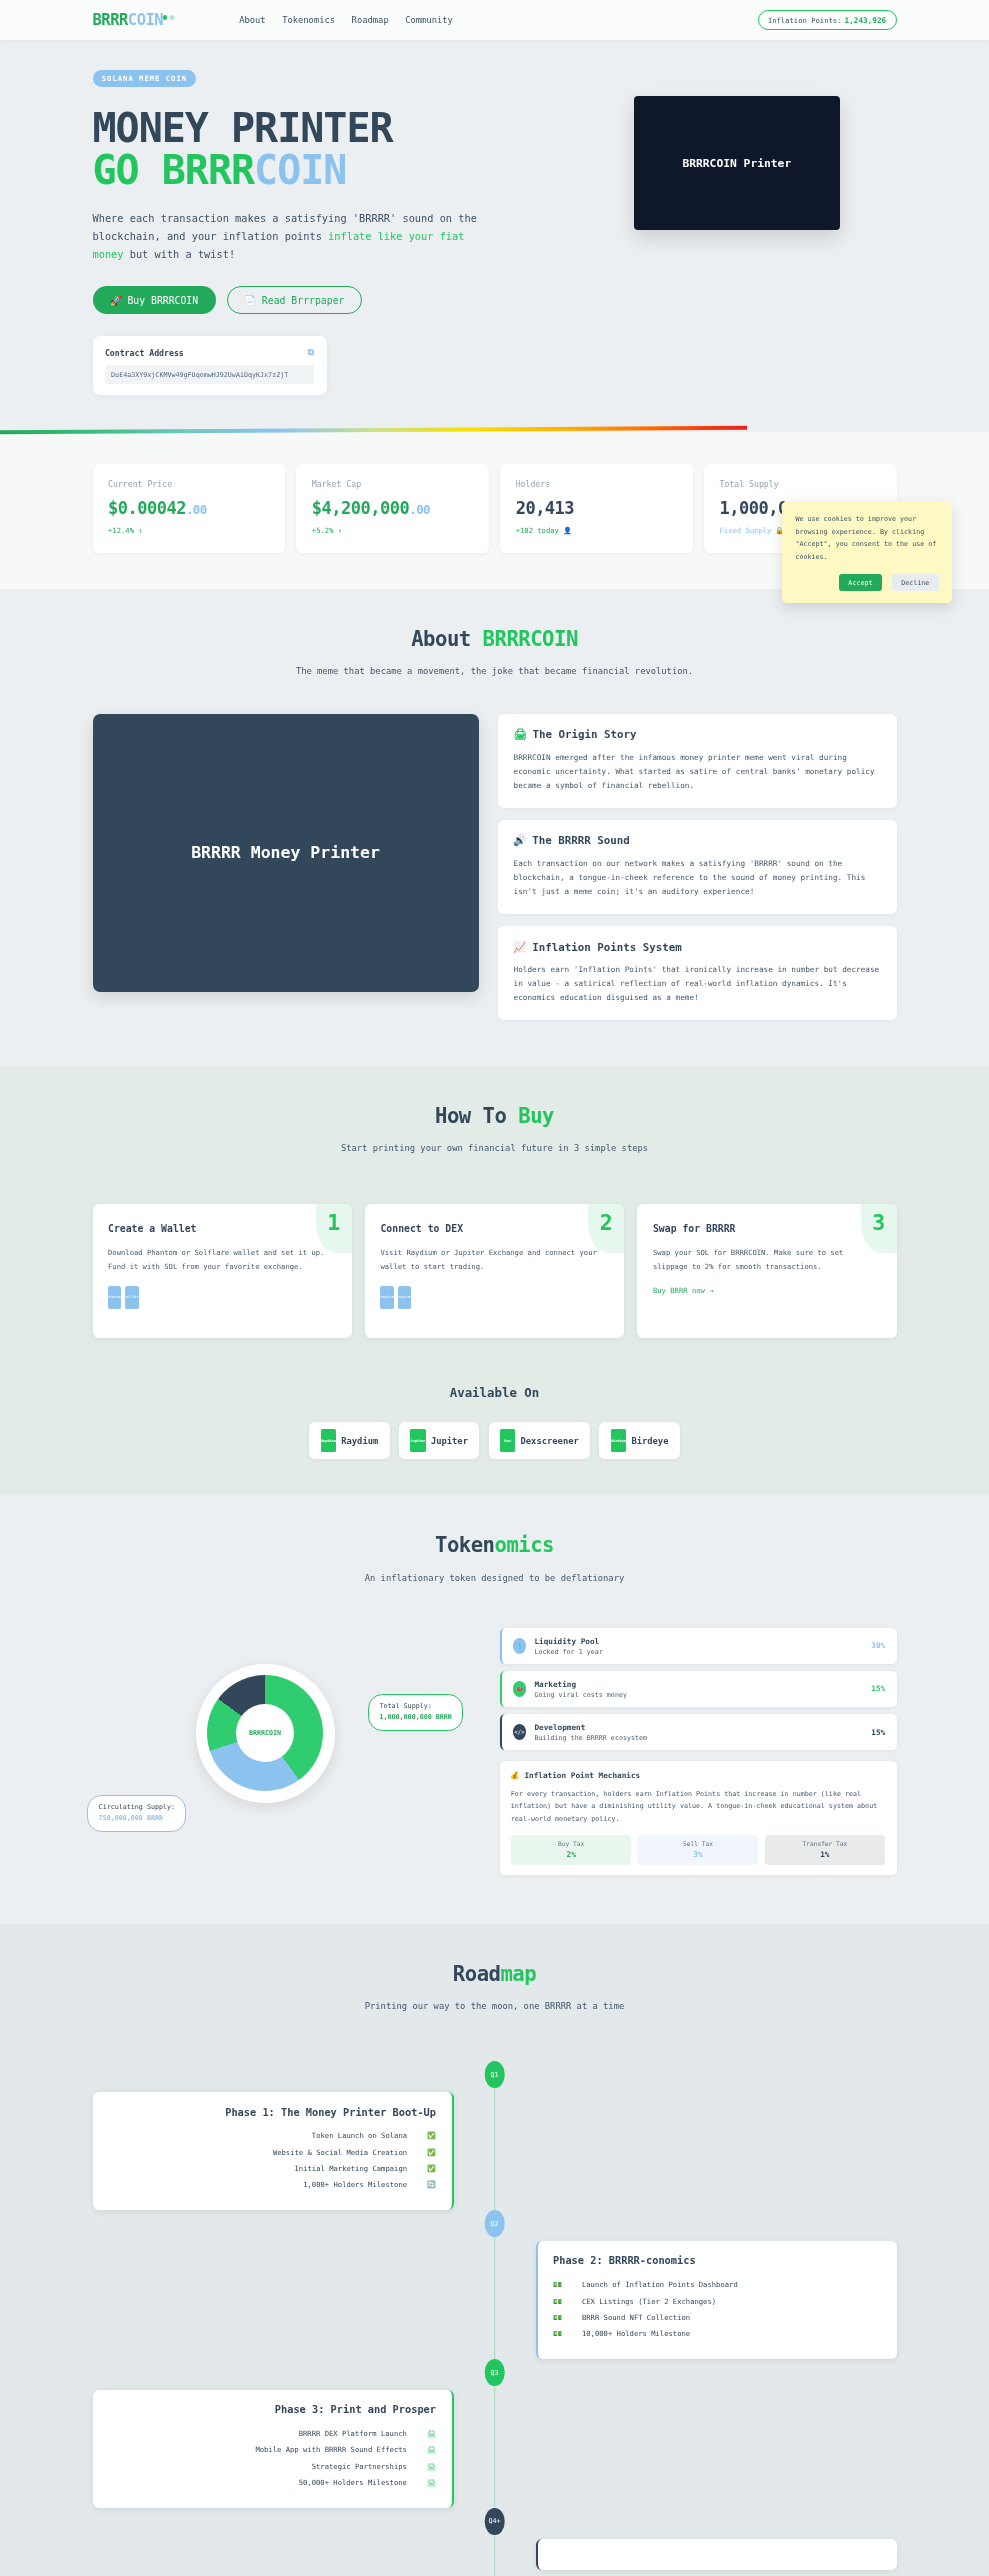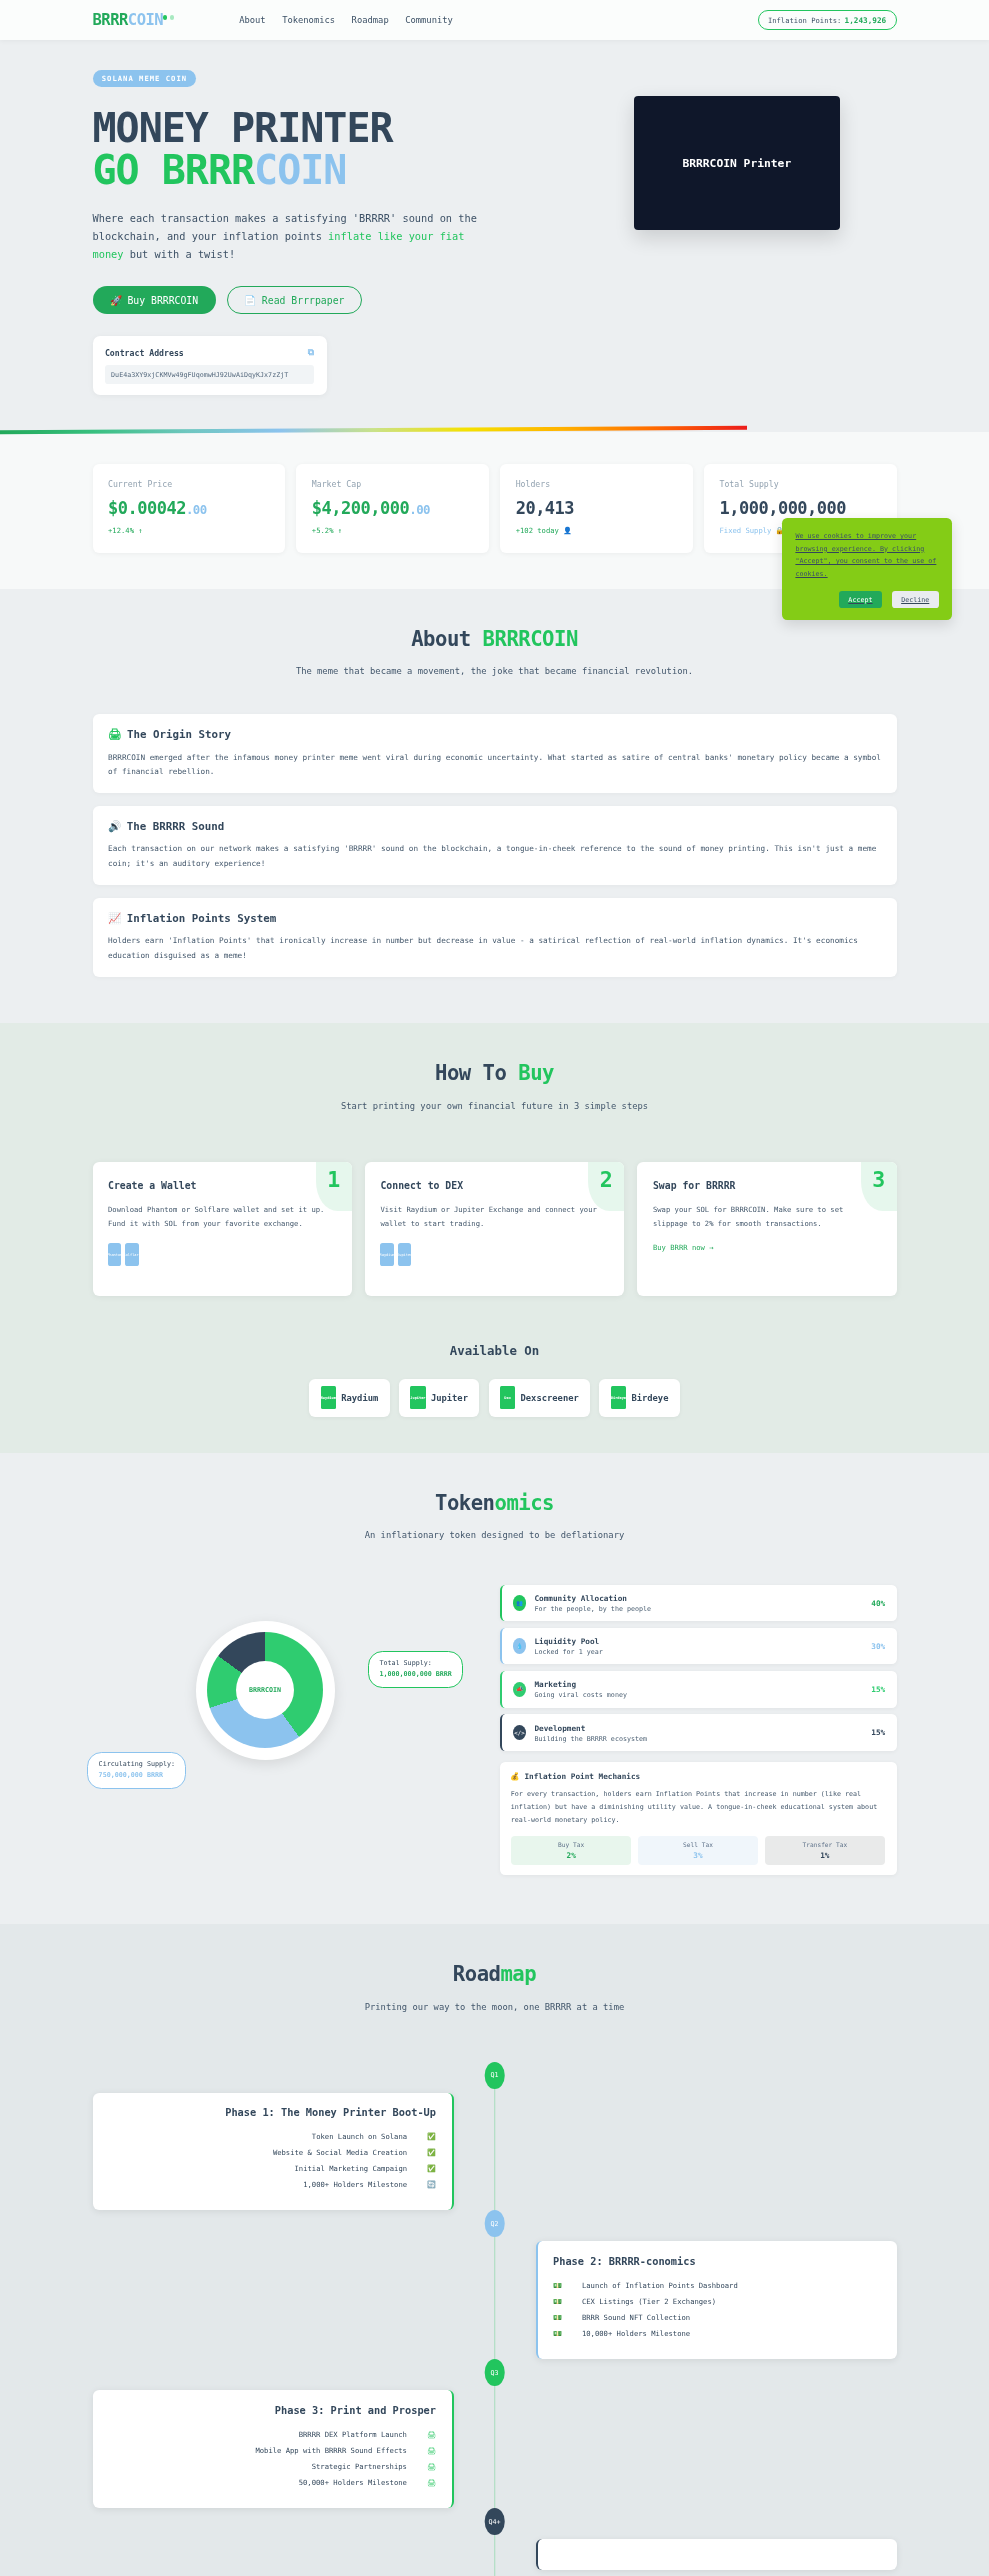--- a/index.html
+++ b/index.html
@@ -200,22 +200,22 @@
   .tl-card ul { list-style:none; margin-top:10.3px; }
   .tl-card li { font-size:7.2px; padding:3.6px 0; display:flex; gap:20px; align-items:center; }
   .tl-left { justify-content:flex-start; }
   .tl-left .tl-card { text-align:right; border-right:2.1px solid #22c55e; }
   .tl-left .tl-card li { justify-content:flex-end; }
   .tl-right { justify-content:flex-end; }
   .tl-right .tl-card { text-align:left; border-left:2.1px solid #8cc3ee; }
   .tl-right.phase4 .tl-card { border-left:2.1px solid #33475b; }
 
   
-  .cookie { position:absolute; right:37px; top:478px; width:170px; background:#84cc16;
-      border-radius:5.2px; padding:12.4px 13.4px 11.3px; box-shadow:0 4.1px 13.4px rgba(0,0,0,.13); z-index:80;text-decoration:underline;}
+  .cookie { position:absolute; right:37px; top:461px; width:170px; background:#fef9c3;
+      border-radius:5.2px; padding:12.4px 13.4px 11.3px; box-shadow:0 4.1px 13.4px rgba(0,0,0,.13); z-index:80;}
   .cookie p { font-size:6.7px; line-height:1.85; color:#3d5166; }
   .cookie-btns { display:flex; gap:10px; justify-content:flex-end; margin-top:11.3px; }
   .ck-accept { background:#22a95a; color:#fff; border:none; padding:4.6px 9.3px; border-radius:3.1px; font-family:inherit; font-size:6.7px; cursor:pointer;}
   .ck-decline { background:#e9ecef; color:#3d5166; border:none; padding:4.6px 9.3px; border-radius:3.1px; font-family:inherit; font-size:6.7px; cursor:pointer;}
 </style>
 </head>
 <body>
 
 <div class="wrap">
 
@@ -312,20 +312,21 @@
         <div class="sub blue">Fixed Supply 🔒</div>
       </div>
     </div>
   </div>
 
   <div class="about">
     <div class="container">
       <div class="sec-title"><span>About </span><span class="ac">BRRRCOIN</span></div>
       <div class="sec-sub">The meme that became a movement, the joke that became financial revolution.</div>
       <div class="about-grid">
+        <div class="about-visual">BRRRR Money Printer</div>
         <div class="about-cards">
           <div class="about-card">
             <h3>
                 <span class="ic">🖨</span>
                 <span>The Origin Story</span>
               </h3>
             <p>BRRRCOIN emerged after the infamous money printer meme went viral during economic uncertainty. What started as satire of central banks' monetary policy became a symbol of financial rebellion.</p>
           </div>
           <div class="about-card">
             <h3>
@@ -421,25 +422,20 @@
           <div class="bubble total">
             <div>Total Supply:</div>
             <div class="v">1,000,000,000 BRRR</div>
           </div>
           <div class="bubble circ">
             <div>Circulating Supply:</div>
             <div class="v">750,000,000 BRRR</div>
           </div>
         </div>
         <div class="tok-right">
-          <div class="alloc" style="border-left:2.1px solid #22c55e">
-            <span class="dotico" style="background:#22c55e">👥</span>
-            <span class="txt"><span class="t1">Community Allocation</span><div class="t2">For the people, by the people</div></span>
-            <span class="pct" style="color:#22a95a">40%</span>
-          </div>
           <div class="alloc" style="border-left:2.1px solid #8cc3ee">
             <span class="dotico" style="background:#8cc3ee">💧</span>
             <span class="txt"><span class="t1">Liquidity Pool</span><div class="t2">Locked for 1 year</div></span>
             <span class="pct" style="color:#8cc3ee">30%</span>
           </div>
           <div class="alloc" style="border-left:2.1px solid #2fcc70">
             <span class="dotico" style="background:#2fcc70">📣</span>
             <span class="txt"><span class="t1">Marketing</span><div class="t2">Going viral costs money</div></span>
             <span class="pct" style="color:#2fcc70">15%</span>
           </div>

